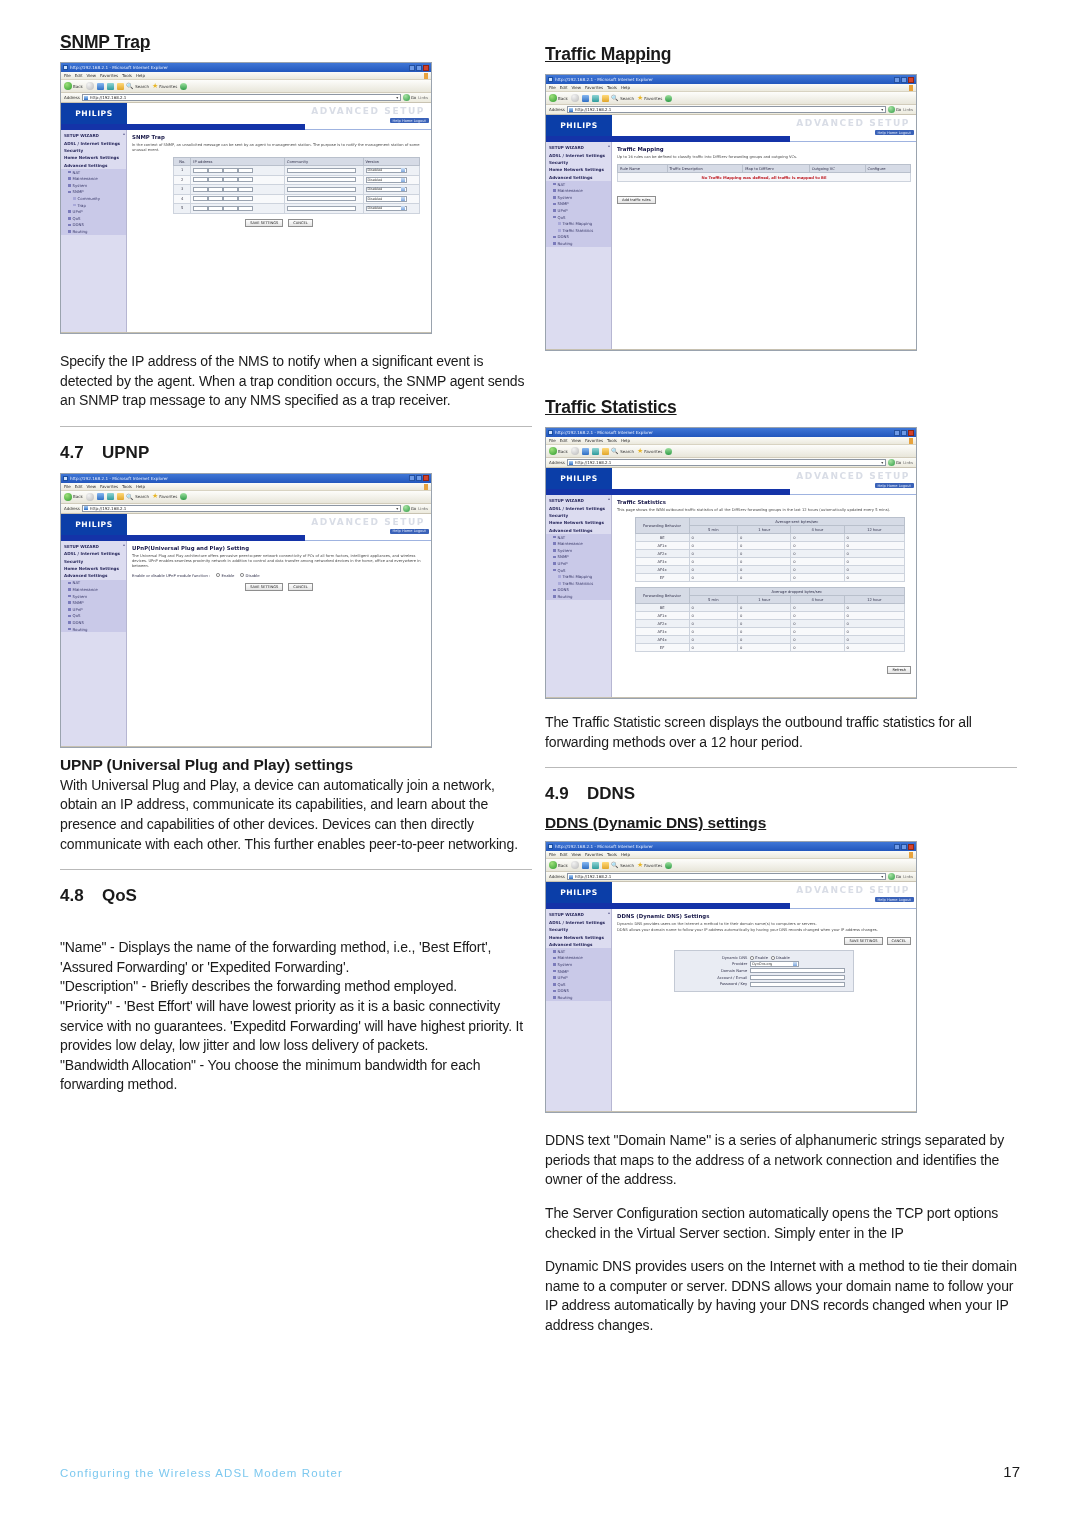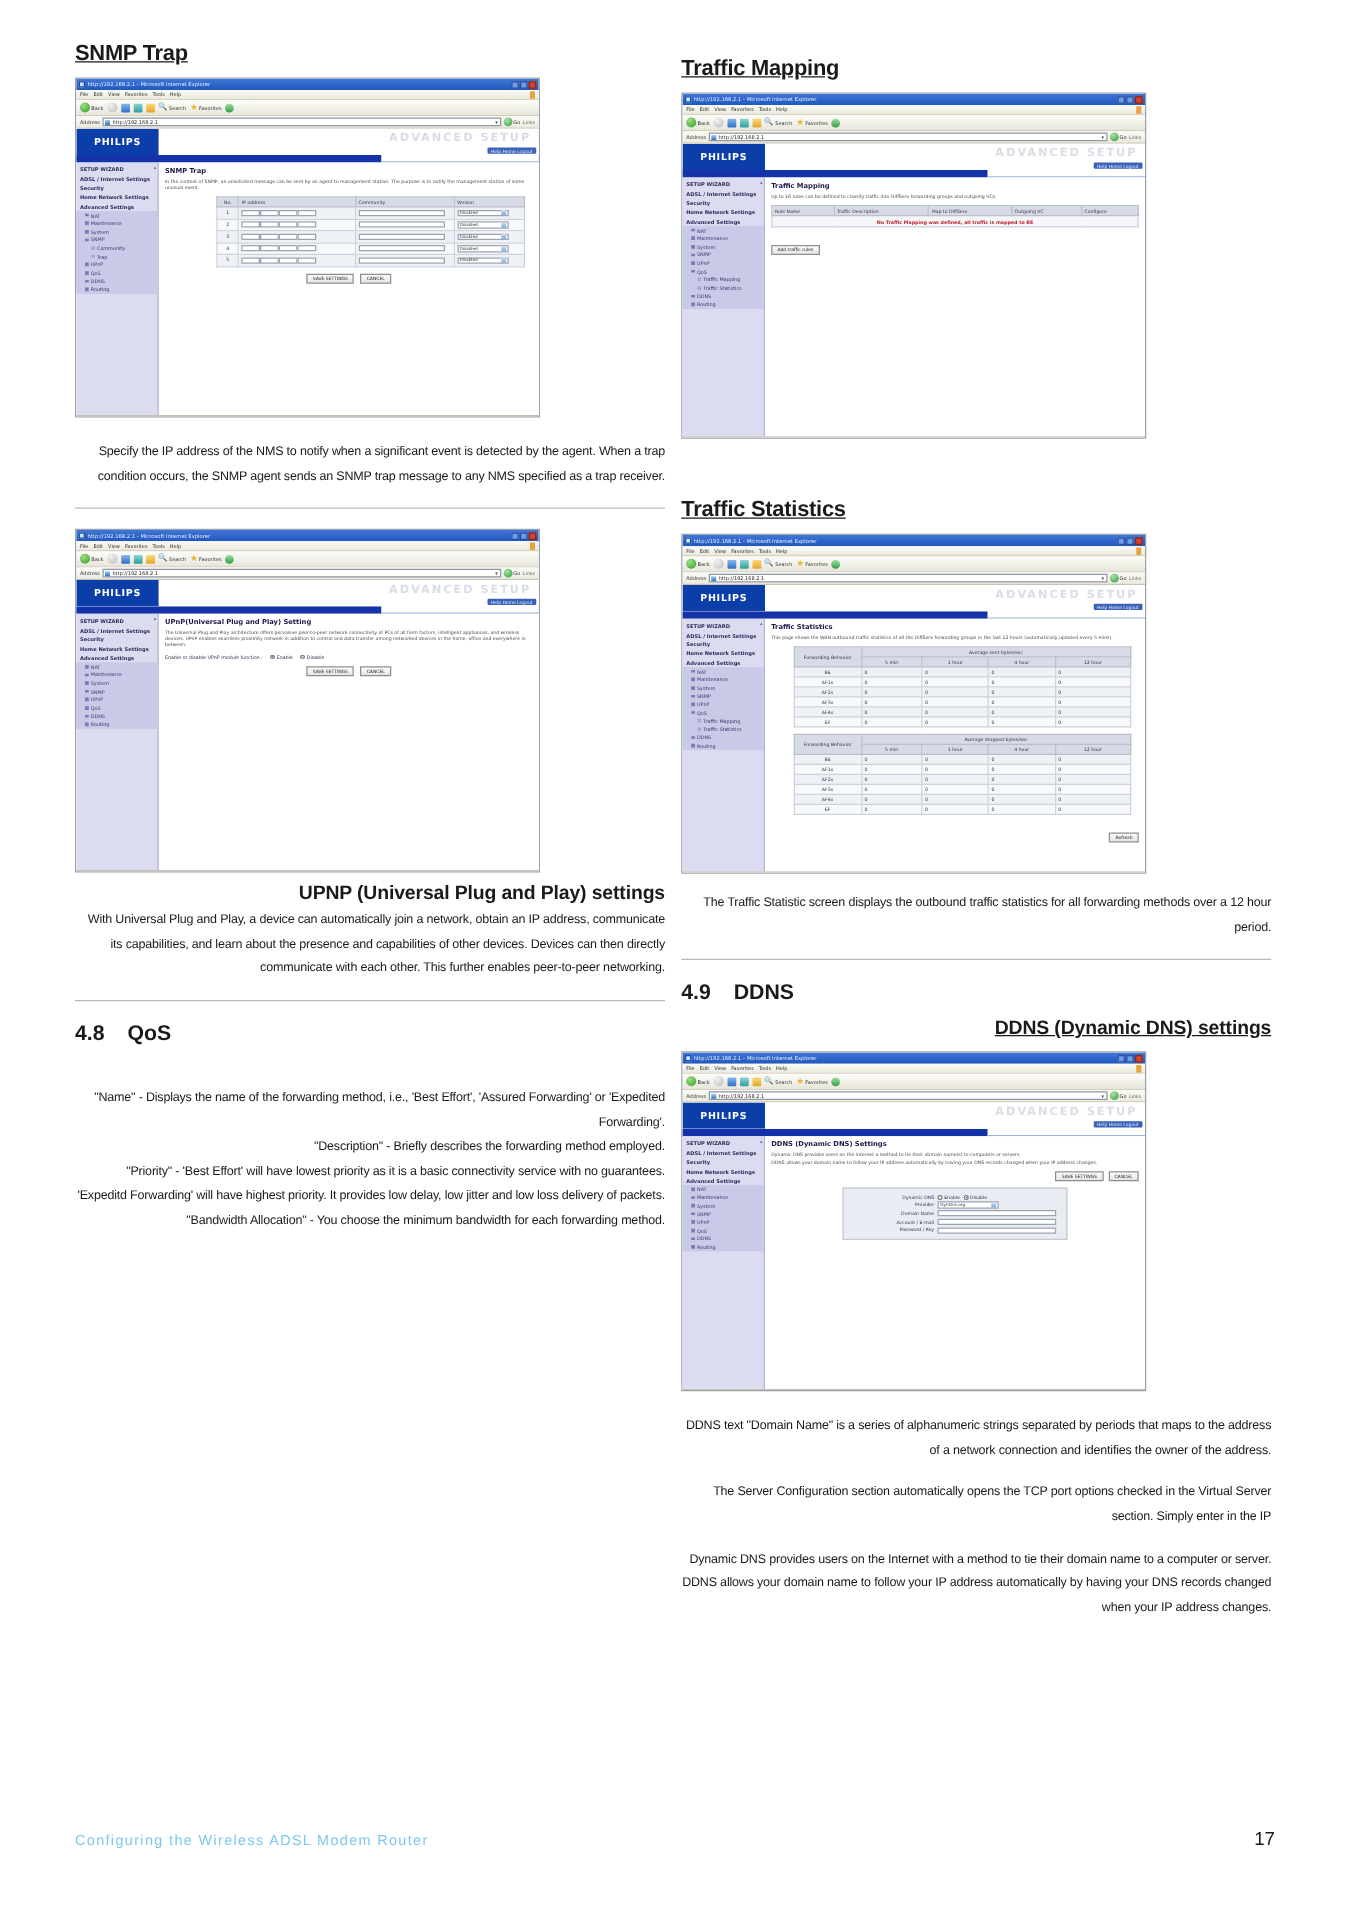--- a/index.html
+++ b/index.html
@@ -21,26 +21,26 @@
   h2.sec-head {
     font-size:17.5px; font-weight:bold; margin:0 0 9px 0;
     text-decoration:underline; letter-spacing:-0.2px;
   }
   h3.num-head {
     font-size:17px; font-weight:bold; margin:0 0 10px 0;
     letter-spacing:0px;
   }
   h3.num-head .numpart { display:inline-block; min-width:42px; }
   h4.sub-head {
-    font-size:15.5px; font-weight:bold; margin:0 0 2px 0; letter-spacing:-0.1px;text-align:right;
+    font-size:15.5px; font-weight:bold; margin:0 0 2px 0; letter-spacing:-0.1px;
   }
   h4.sub-head.ul { text-decoration:underline; }
   p.body {
-    font-size:10px; line-height:19.6px; margin:0 0 0 0;
-    letter-spacing:-0.15px; text-align:right;
+    font-size:14px; line-height:19.6px; margin:0 0 0 0;
+    letter-spacing:-0.15px; text-align:left;
   }
   p.body + p.body { margin-top:14px; }
   .gap8 { height:8px; }
   .gap14 { height:14px; }
   .gap18 { height:18px; }
   .gap22 { height:22px; }
   .gap28 { height:28px; }
   hr.rule { border:0; border-top:1px solid #b9b9b9; margin:15px 0 16px 0; }
 
   
@@ -426,20 +426,21 @@
         
         
       </div>
     </div>
 
     <div class="gap18"></div>
     <p class="body">Specify the IP address of the NMS to notify when a significant event is detected by the agent. When a trap condition occurs, the SNMP agent sends an SNMP trap message to any NMS specified as a trap receiver.</p>
 
     <hr class="rule">
 
+    <h3 class="num-head"><span class="numpart">4.7</span><span>UPNP</span></h3>
 
     <div class="shot" style="height:275px;">
       <div class="titlebar">
         <span class="tb-icon"></span>
         <span class="tb-text">http://192.168.2.1 - Microsoft Internet Explorer</span>
         <span class="tb-btns">
             <i></i>
             <i></i>
             <i class="close"></i>
           </span>

